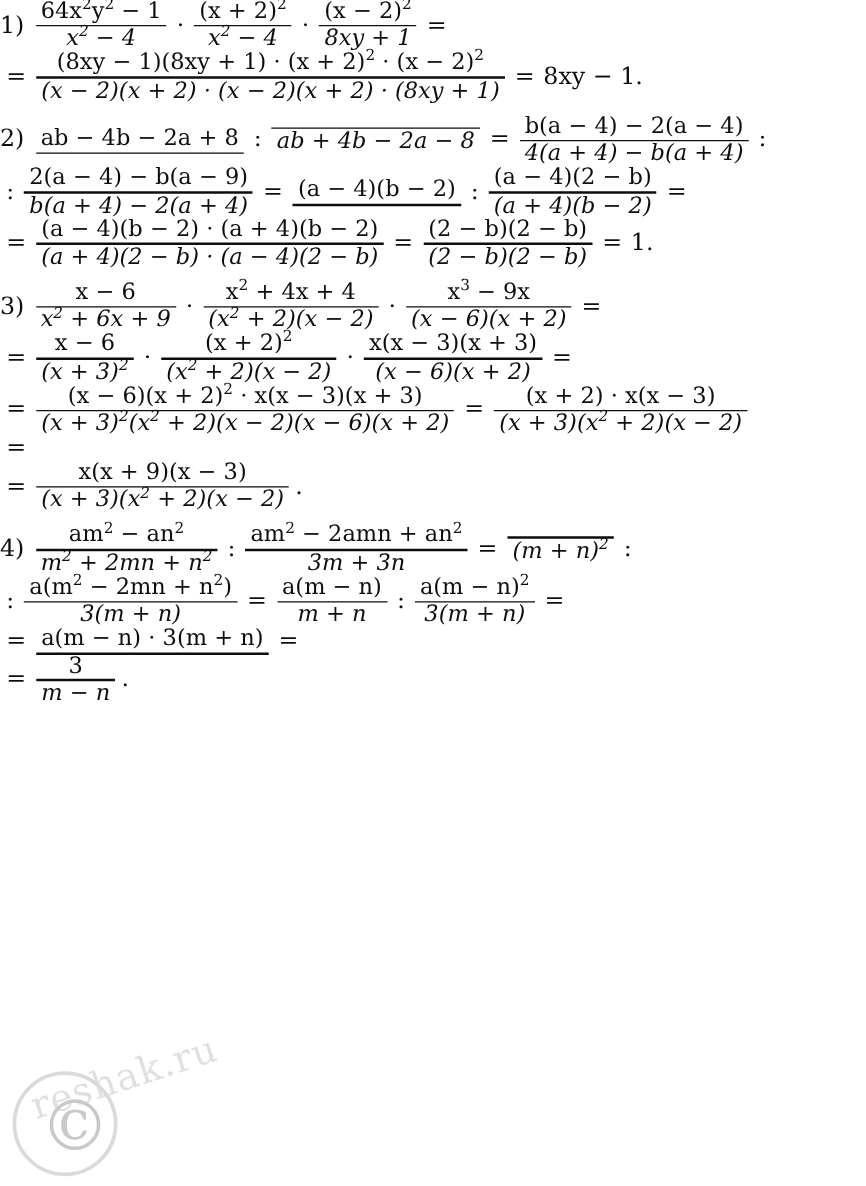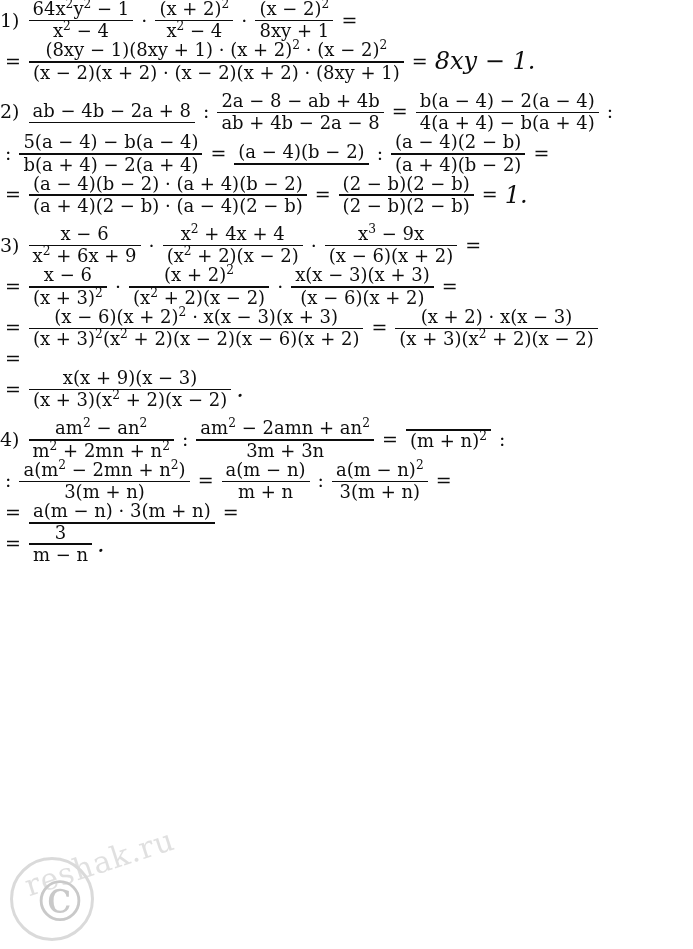--- a/index.html
+++ b/index.html
@@ -27,23 +27,22 @@
     flex-wrap: nowrap;
     white-space: nowrap;
     font-size: 19px;
     line-height: 1.05;
   }
   .num-label {
     font-size: 19px;
     margin-right: 6px;
   }
   .tok {
-    font-size: 24px;
+    font-size: 19px;
     padding: 0 2px;
-    font-style: italic;
   }
   .op {
     font-size: 19px;
     padding: 0 5px;
   }
   .frac {
     display: inline-flex;
     flex-direction: column;
     align-items: center;
     justify-content: flex-end;
@@ -57,20 +56,21 @@
   }
   .frac > .bar {
     width: 100%;
     height: 1.6px;
     background: #0d0d0d;
   }
   .frac > .bot {
     padding: 1px 4px 0 4px;
     font-size: 18px;
     white-space: nowrap;
+    font-style: italic;
   }
   sup {
     font-size: 0.68em;
     vertical-align: super;
     line-height: 0;
   }
   .blk { margin-bottom: 9px; }
 
   
   .watermark {
@@ -151,36 +151,35 @@
       </div>
       <div class="blk">
         <div class="line">
           <span class="num-label">2)</span>
           <span class="frac">
             <span class="top">ab − 4b − 2a + 8</span>
             <span class="bar"></span>
           </span>
           <span class="op">:</span>
           <span class="frac">
-            <span class="top">2a − 8 − ab + 4b</span>
             <span class="bar"></span>
             <span class="bot">ab + 4b − 2a − 8</span>
           </span>
           <span class="op">=</span>
           <span class="frac">
             <span class="top">b(a − 4) − 2(a − 4)</span>
             <span class="bar"></span>
             <span class="bot">4(a + 4) − b(a + 4)</span>
           </span>
           <span class="op">:</span>
         </div>
         <div class="line">
           <span class="op">:</span>
           <span class="frac">
-            <span class="top">5(a − 4) − b(a − 4)</span>
+            <span class="top">2(a − 4) − b(a − 9)</span>
             <span class="bar"></span>
             <span class="bot">b(a + 4) − 2(a + 4)</span>
           </span>
           <span class="op">=</span>
           <span class="frac">
             <span class="top">(a − 4)(b − 2)</span>
             <span class="bar"></span>
           </span>
           <span class="op">:</span>
           <span class="frac">

